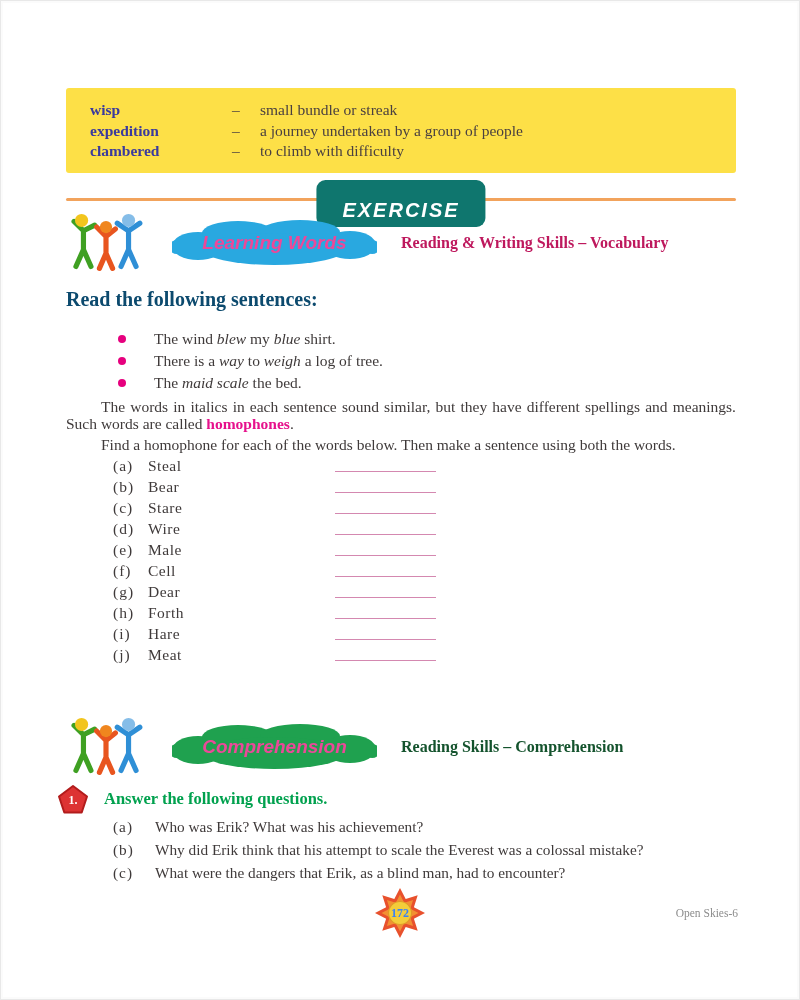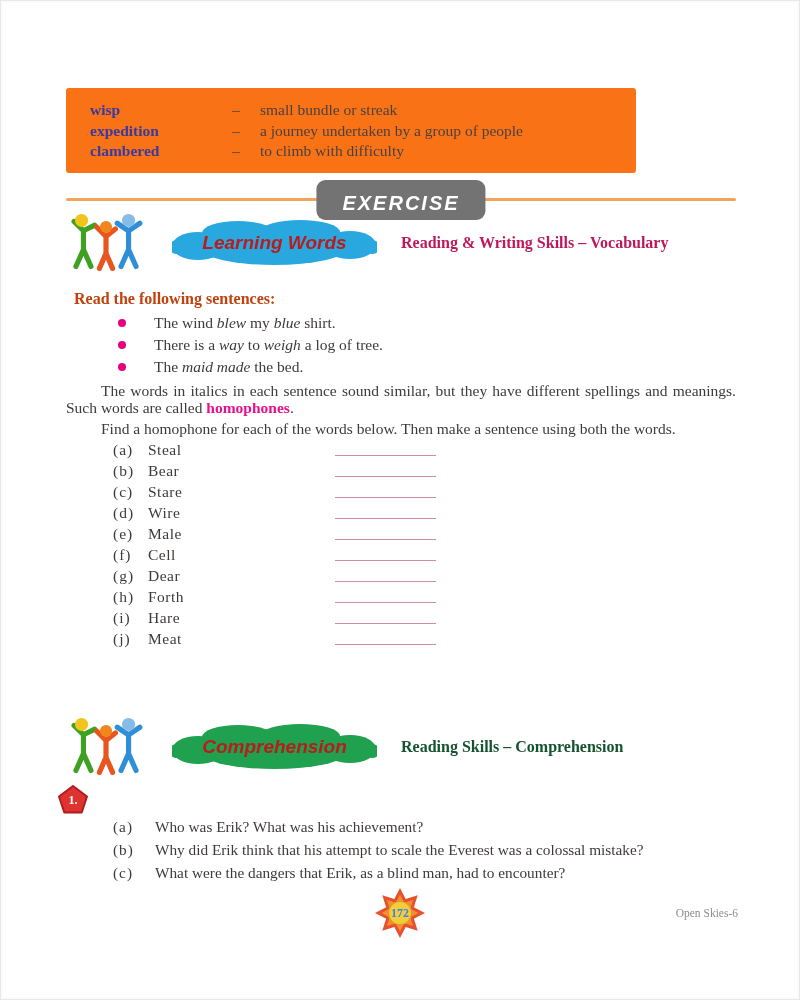--- a/index.html
+++ b/index.html
@@ -4,52 +4,52 @@
 <style>
   html,body { margin:0; padding:0; background:#ffffff; }
   .page {
     position:relative; width:800px; height:1000px; background:#ffffff;
     font-family:"Liberation Serif", serif; color:#3f3a3a; overflow:hidden;
     box-shadow: inset 0 0 0 1px #e8e8e8, inset 0 0 0 3px #fbfbfb;
   }
   .content { position:absolute; left:66px; top:0; width:670px; height:1000px; }
 
   
-  .vocab-box { position:absolute; top:88px; left:0; width:570px; box-sizing:border-box;
-    background:#f97316; border-radius:3px; padding:12px 18px 11px 24px; }
+  .vocab-box { position:absolute; top:88px; left:0; width:670px; box-sizing:border-box;
+    background:#fde047; border-radius:3px; padding:12px 18px 11px 24px; }
   .vocab-row { display:flex; line-height:20.5px; font-size:15.5px; }
   .vocab-term { width:142px; font-weight:bold; color:#3a3a9e; flex:none; }
   .vocab-dash { width:28px; color:#4a4040; flex:none; }
   .vocab-def { color:#4a4040; }
 
   
   .banner-row { position:absolute; top:183px; left:0; right:0; height:34px; }
   .banner-line { position:absolute; left:0; right:0; top:15px; height:3px; background:#f2a35c; border-radius:2px; }
   .exercise-badge { position:absolute; left:50%; transform:translateX(-50%); top:-3px;
-    background:#737373; color:#ffffff; font-family:"Liberation Sans", sans-serif;
+    background:#0f766e; color:#ffffff; font-family:"Liberation Sans", sans-serif;
     font-weight:bold; font-style:italic; font-size:20px; letter-spacing:2px;
-    padding:12px 26px 5px; border-radius:9px; white-space:nowrap; }
+    padding:19px 26px 5px; border-radius:9px; white-space:nowrap; }
 
   
   .section-header { display:flex; align-items:center; height:62px; }
   .people-icon { width:80px; height:62px; flex:none; }
   .cloud-badge { position:relative; width:205px; height:48px; margin-left:26px; flex:none; }
   .cloud-badge svg { position:absolute; left:0; top:0; }
   .cloud-label { position:absolute; left:0; top:0; right:0; bottom:0; display:flex;
-    align-items:center; justify-content:center; color:#b91c1c;
+    align-items:center; justify-content:center; color:#ec4899;
     font-family:"Liberation Sans", sans-serif; font-weight:bold; font-style:italic; font-size:19px; }
   .skill-label { margin-left:24px; font-weight:bold; font-size:16px; white-space:nowrap; }
   .skill-blue { color:#be185d; }
   .skill-green { color:#14532d; }
 
   .learning-section { position:absolute; top:212px; left:0; width:670px; }
-  .instruction { margin-top:14px; font-weight:bold; font-size:16px; color:#c2410c; line-height:22px;margin-left:8px; }
+  .instruction { margin-top:14px; font-weight:bold; font-size:20px; color:#0c4a6e; line-height:22px; }
 
   .sentence { display:flex; line-height:22px; font-size:15.5px; padding-left:52px; align-items:center; }
-  .sentence-list { margin-top:2px; }
+  .sentence-list { margin-top:18px; }
   .bullet { width:8px; height:8px; border-radius:50%; background:#e6007e; flex:none; }
   .sentence-text { margin-left:28px; }
   .seg-i { font-style:italic; }
   .seg-accent { color:#e6118c; font-weight:bold; }
 
   .para { margin-top:4px; font-size:15.5px; line-height:17px; text-align:justify; text-indent:35px; }
 
   .word-table { margin-top:4px; font-size:15.5px; }
   .wt-header { position:relative; height:23px; font-weight:bold; color:#2ab0e2; }
   .wt-h1 { position:absolute; left:109px; }
@@ -142,21 +142,21 @@
         <div class="sentence">
           <span class="bullet"></span>
           <span class="sentence-text"><span>The wind </span><span class="seg-i">blew</span><span> my </span><span class="seg-i">blue</span><span> shirt.</span></span>
         </div>
         <div class="sentence">
           <span class="bullet"></span>
           <span class="sentence-text"><span>There is a </span><span class="seg-i">way</span><span> to </span><span class="seg-i">weigh</span><span> a log of tree.</span></span>
         </div>
         <div class="sentence">
           <span class="bullet"></span>
-          <span class="sentence-text"><span>The </span><span class="seg-i">maid</span><span> </span><span class="seg-i">made</span><span> the bed.</span></span>
+          <span class="sentence-text"><span>The </span><span class="seg-i">maid</span><span> </span><span class="seg-i">scale</span><span> the bed.</span></span>
         </div>
       </div>
 
       <div class="para"><span>The words in italics in each sentence sound similar, but they have different spellings and meanings. Such words are called </span><span class="seg-accent">homophones</span><span>.</span></div>
       <div class="para">Find a homophone for each of the words below. Then make a sentence using both the words.</div>
 
       <div class="word-table">
         <div class="wt-row">
           <span class="wt-letter">(a)</span>
           <span class="wt-word">Steal</span>
@@ -239,20 +239,21 @@
         <div class="skill-label skill-green">Reading Skills – Comprehension</div>
       </div>
 
       <div class="q-heading-row">
         <div class="q-badge">
           <svg width="32" height="30" viewBox="0 0 32 30">
             <polygon points="16,2 30,12.5 24.7,28.5 7.3,28.5 2,12.5" fill="#dd3333" stroke="#b21c1c" stroke-width="2" stroke-linejoin="round"></polygon>
           </svg>
           <div class="q-badge-label">1.</div>
         </div>
+        <div class="q-heading">Answer the following questions.</div>
       </div>
 
       <div class="question-list">
         <div class="question-row">
           <span class="q-letter">(a)</span>
           <span class="q-text">Who was Erik? What was his achievement?</span>
         </div>
         <div class="question-row">
           <span class="q-letter">(b)</span>
           <span class="q-text">Why did Erik think that his attempt to scale the Everest was a colossal mistake?</span>

